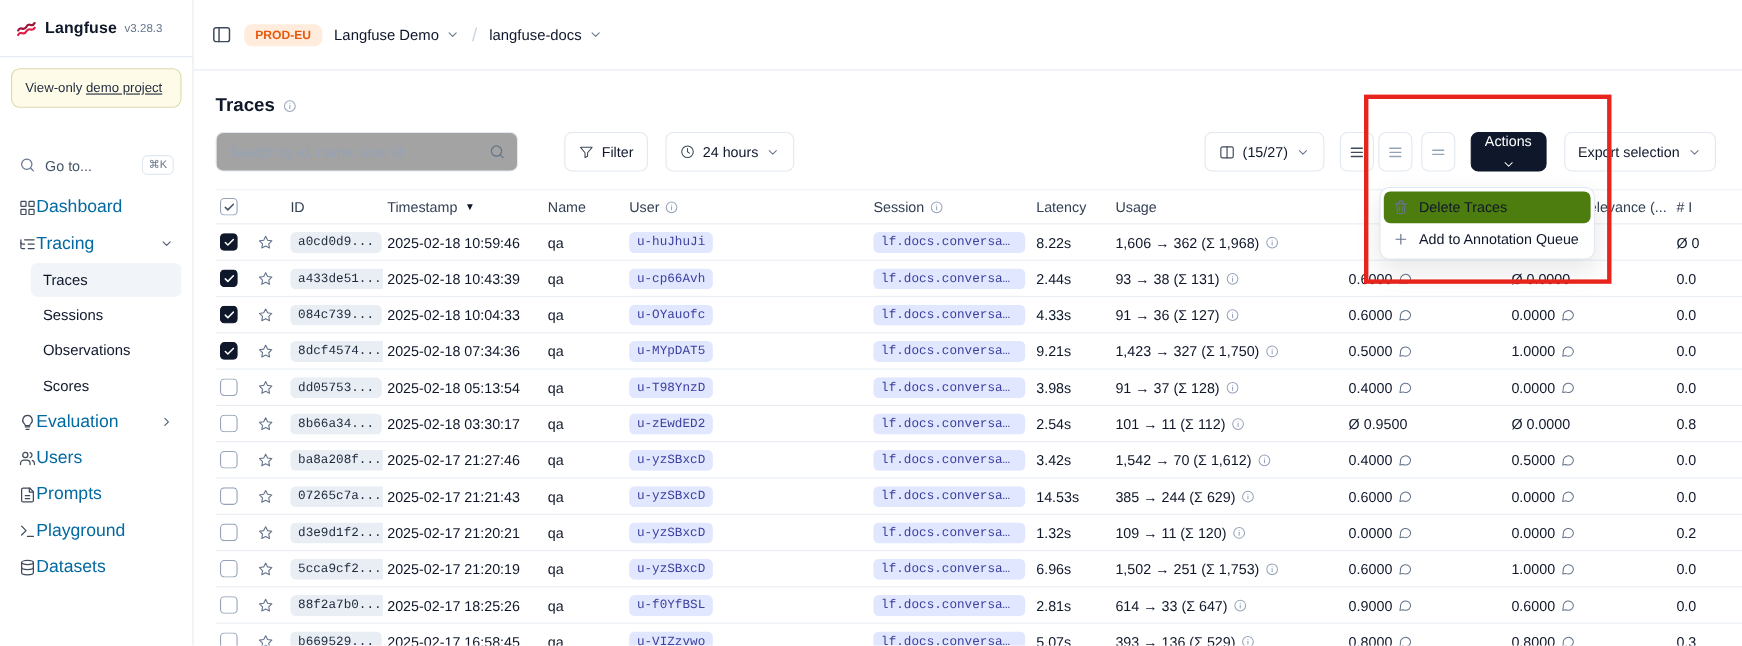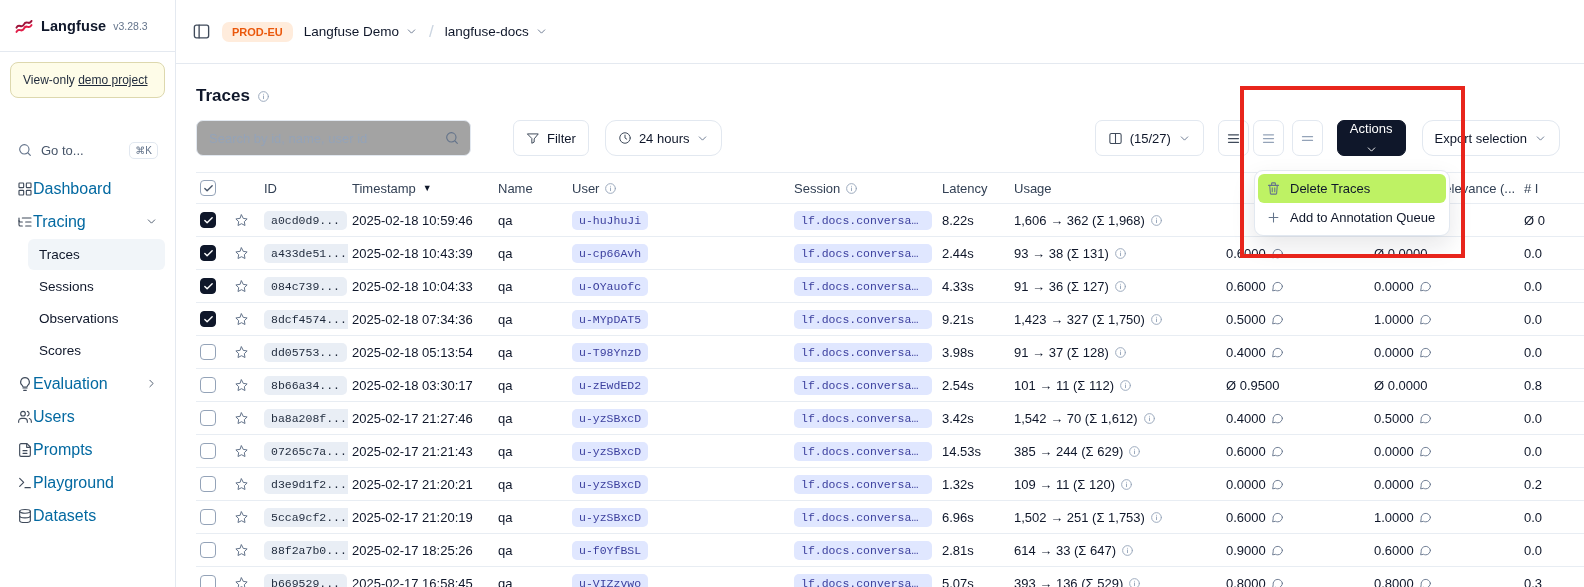--- a/index.html
+++ b/index.html
@@ -39,21 +39,21 @@
   .slash { color:#cbd5e1; font-size:17px; font-weight:300; }
 
   .page-title-row { display:flex; align-items:center; gap:7px; padding:22px 0 14px 20px; font-size:17px; font-weight:600; }
 
   .toolbar { display:flex; align-items:center; padding:0 24px 16px 20px; }
   .search { width:275px; height:36px; border:1px solid #e2e8f0; border-radius:7px; display:flex; align-items:center; padding:0 10px; gap:8px; background:#a3a3a3; }
   .search input { border:none; outline:none; flex:1; min-width:0; font-size:13px; font-family:inherit; color:#0f172a; background:transparent; }
   .search input::placeholder { color:#94a3b8; }
   .btn { height:36px; display:inline-flex; align-items:center; gap:7px; border:1px solid #e2e8f0; background:#fff; border-radius:7px; padding:0 12px; font-size:13px; color:#0f172a; font-family:Liberation Sans, sans-serif; cursor:pointer; white-space:nowrap; }
   .btn-sm { width:31px; padding:0; justify-content:center; }
-  .btn-dark { background:#0f172a; color:#fff; border-color:#0f172a; font-weight:500; } .ml4{margin-left:4px;} .ml8{margin-left:8px;} .ml10{margin-left:14px;flex-direction:column;} .ml16{margin-left:16px;border-radius:11px;} .ml42{margin-left:42px;}
+  .btn-dark { background:#0f172a; color:#fff; border-color:#0f172a; font-weight:500; } .ml4{margin-left:4px;} .ml8{margin-left:8px;} .ml10{margin-left:14px;flex-direction:column;} .ml16{margin-left:16px;} .ml42{margin-left:42px;}
   .spacer { flex:1; }
 
   
   .table-wrap { margin-left:20px; overflow:hidden; flex:1; }
   .trow { display:grid; grid-template-columns:34px 30px 88px 146px 74px 222px 148px 72px 212px 148px 150px 120px;
           align-items:center; height:33px; border-bottom:1px solid #e8edf3; font-size:13px; width:1444px; }
   .thead { height:32px; border-top:1px solid #e8edf3; color:#334155; }
   .cell { padding-left:4px; padding-right:6px; display:flex; align-items:center; gap:5px; overflow:hidden; white-space:nowrap; }
   .hpad { padding-left:70px;align-items:center; }
   .sort { font-size:9px; color:#0f172a; margin-left:2px; }
@@ -63,21 +63,21 @@
   .checkbox svg { width:11px; height:11px; fill:none; stroke-width:3; stroke-linecap:round; stroke-linejoin:round; display:none; }
   .checkbox.checked { background:#0f172a; border-color:#0f172a; }
   .checkbox.checked svg { display:block; stroke:#fff; }
   .checkbox.semi svg { display:block; stroke:#475569; }
   .star { color:#64748b; cursor:pointer; }
 
   
   .menu { position:absolute; left:1254px; top:170px; width:196px; background:#fff; border:1px solid #e2e8f0;
           border-radius:9px; box-shadow:0 10px 24px rgba(15,23,42,.10); padding:3px; z-index:50; }
   .menu-item { height:29px; display:flex; align-items:center; gap:9px; padding:0 8px; border-radius:6px; font-size:13px; color:#0f172a; cursor:pointer; white-space:nowrap; }
-  .menu-item.hl { background:#bef264; }
+  .menu-item.hl { background:#4d7c0f; }
   .red-box { position:absolute; left:1240px; top:86px; width:225px; height:172px; border:4px solid #e8251c; z-index:60; pointer-events:none; }
 </style>
 </head>
 <body>
 
 <div class="app">
 
   <aside class="sidebar">
     <div class="sb-header">
       <span class="icn">

